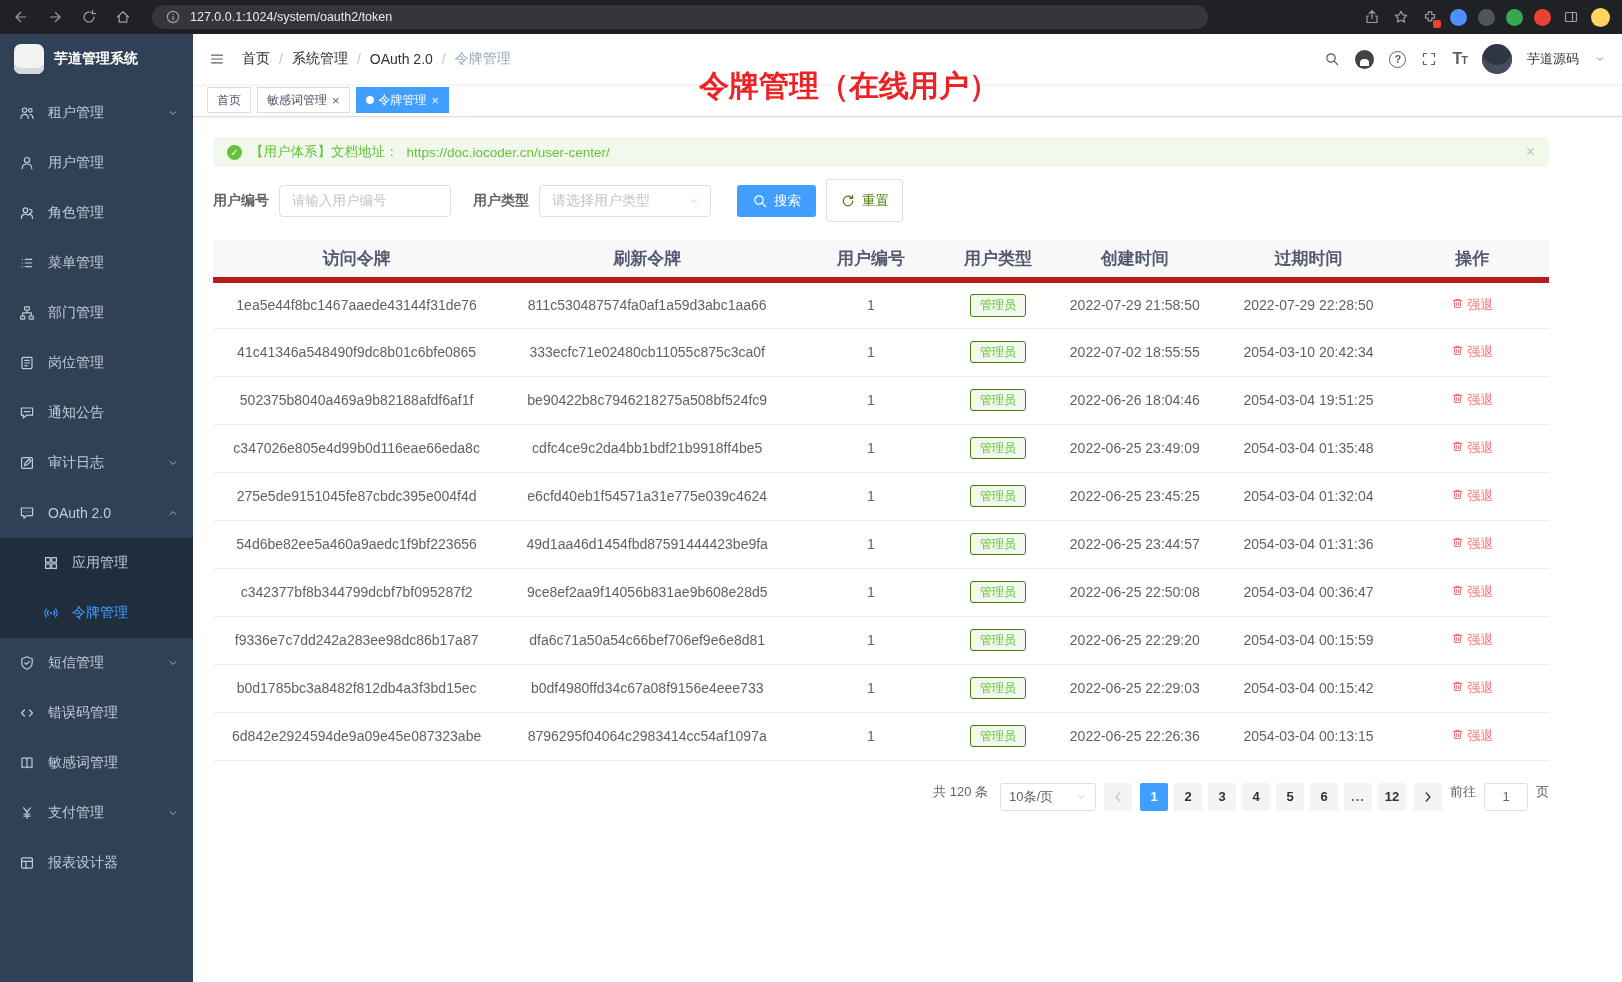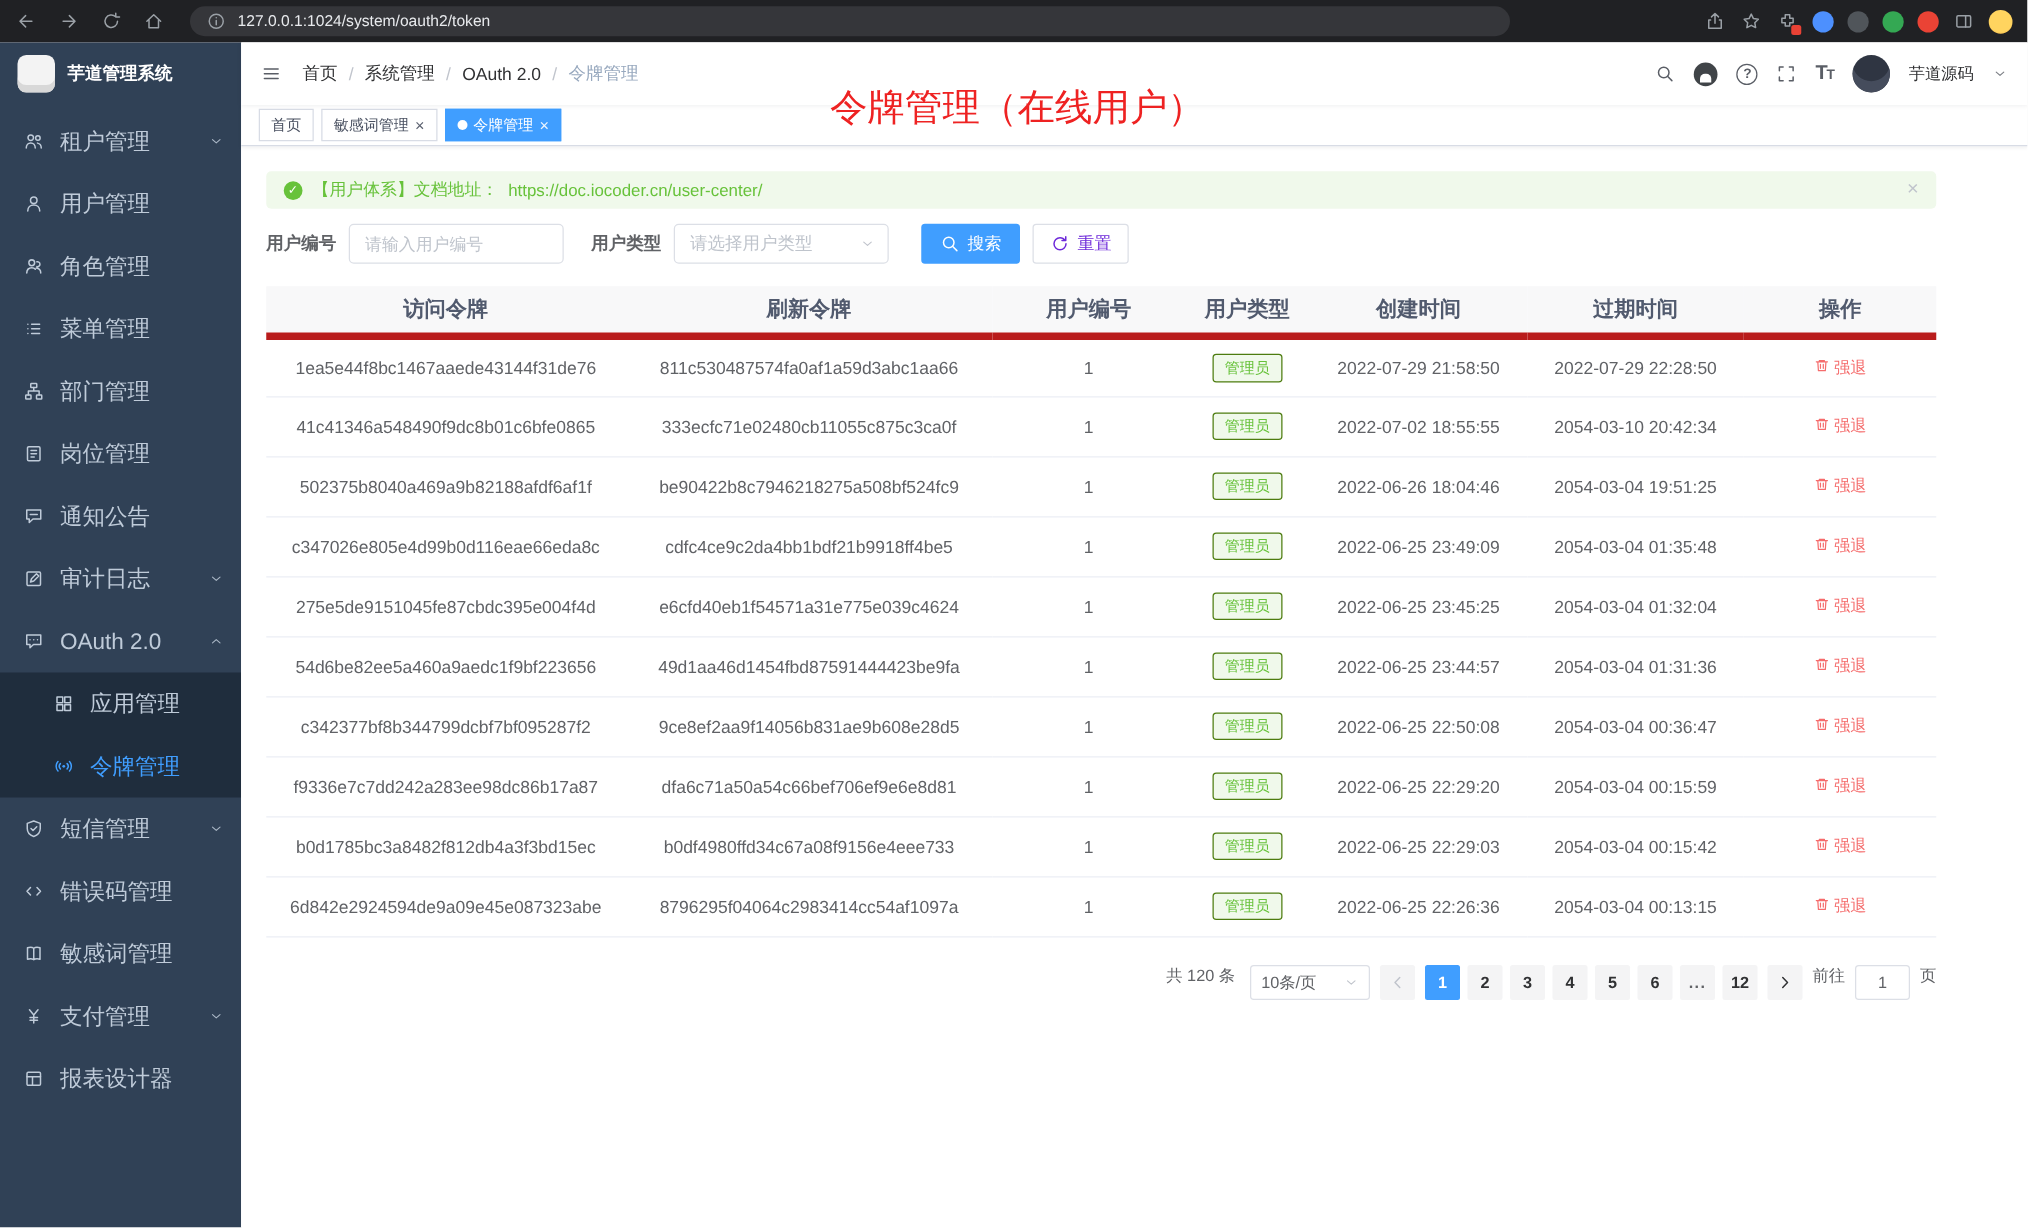--- a/index.html
+++ b/index.html
@@ -24,21 +24,21 @@
   .dot.blue{background:#4d90fe}.dot.dark{background:#50555a}.dot.green{background:#34a853}.dot.red{background:#ea4335}
   .avatar-emoji{width:19px;height:19px;border-radius:50%;background:radial-gradient(circle at 50% 42%,#ffd45f 65%,#f0a73c);cursor:pointer}
 
   
   .app{flex:1;display:flex;min-height:0}
   .sidebar{flex:0 0 193px;background:var(--sidebar-bg);color:#bfcbd9;display:flex;flex-direction:column}
   .logo-row{height:50px;display:flex;align-items:center;gap:10px;padding:0 14px;cursor:pointer}
   .logo-img{width:30px;height:30px;border-radius:7px;background:#f3f3f3;flex:0 0 30px;box-shadow:inset 0 -6px 0 #d8d8d8}
   .logo-title{color:#fff;font-size:14px;font-weight:700;white-space:nowrap}
   .menu{flex:1;overflow:hidden;padding-top:4px}
-  .menu-item{height:50px;display:flex;align-items:center;padding:0 14px 0 19px;font-size:18px;color:#bfcbd9;cursor:pointer;white-space:nowrap}
+  .menu-item{height:50px;display:flex;align-items:center;padding:0 14px 0 19px;font-size:14px;color:#bfcbd9;cursor:pointer;white-space:nowrap}
   .menu-item .mi-icon{width:16px;height:16px;margin-right:13px;display:inline-flex;flex:0 0 16px}
   .menu-item .mi-label{flex:1}
   .menu-item .mi-arrow{margin-left:auto;display:inline-flex;opacity:.85}
   .menu-item .mi-arrow.up{transform:rotate(180deg)}
   .menu-item.sub{background:var(--submenu-bg);padding-left:43px}
   .menu-item.active{color:var(--accent)}
 
   .main{flex:1;display:flex;flex-direction:column;min-width:0;background:#fff}
 
   
@@ -76,42 +76,42 @@
 
   .filter{display:flex;align-items:center;margin-top:12px;font-size:14px}
   .f-label{font-weight:700;color:#606266;margin-right:10px;white-space:nowrap}
   .f-label.lbl2{margin-left:22px}
   .f-input{width:172px;height:32px;border:1px solid #dcdfe6;border-radius:4px;padding:0 12px;font-size:13.5px;color:#606266;outline:none;font-family:inherit}
   .f-input::placeholder{color:#bfc4cc}
   .f-select{width:172px;height:32px;border:1px solid #dcdfe6;border-radius:4px;display:flex;align-items:center;justify-content:space-between;padding:0 10px 0 12px;cursor:pointer}
   .f-ph{color:#bfc4cc;font-size:14px;white-space:nowrap}
   .sel-caret{color:#c0c4cc}
   .btn-primary{height:32px;margin-left:26px;background:var(--accent);border:none;border-radius:3px;color:#fff;font-size:13.5px;padding:0 15px;display:inline-flex;align-items:center;gap:6px;cursor:pointer;font-family:inherit}
-  .btn-plain{height:32px;margin-left:10px;background:#fff;border:1px solid #dcdfe6;border-radius:3px;color:#6d28d9;font-size:13.5px;padding:0 13px;display:inline-flex;align-items:center;gap:6px;cursor:pointer;font-family:inherit}
+  .btn-plain{height:43px;margin-left:10px;background:#fff;border:1px solid #dcdfe6;border-radius:3px;color:#4d7c0f;font-size:13.5px;padding:0 13px;display:inline-flex;align-items:center;gap:6px;cursor:pointer;font-family:inherit}
   .btn-ic{display:inline-flex}
 
   .table{margin-top:18px;width:100%;border-collapse:collapse;font-size:14px;color:#606266;text-align:center;table-layout:fixed}
   .table th{height:40px;background:#f8f8f9;color:#515a6e;font-weight:700;font-size:17px;border-bottom:6px solid #b91c1c;white-space:nowrap}
   .table td{height:48px;border-bottom:1px solid #ebeef5;white-space:nowrap;overflow:hidden;text-overflow:ellipsis}
   .badge{display:inline-block;background:#f0f9eb;border:1px solid #4d7c0f;color:var(--success);font-size:12px;padding:2px 9px;border-radius:3px;line-height:1.4}
   .kick{color:var(--danger);font-size:13px;display:inline-flex;align-items:center;gap:3px;cursor:pointer}
 
   .pager{display:flex;align-items:flex-start;justify-content:flex-end;gap:8px;margin-top:22px;padding-bottom:24px;font-size:13px;color:#606266}
   .p-total{margin-right:4px;white-space:nowrap}
   .p-size{width:96px;height:28px;border:1px solid #dcdfe6;border-radius:3px;display:flex;align-items:center;justify-content:space-between;padding:0 8px;cursor:pointer;white-space:nowrap}
   .pages{display:flex;gap:6px}
   .p-btn{min-width:28px;height:28px;background:#f4f4f5;border-radius:2px;display:inline-flex;align-items:center;justify-content:center;color:#303133;font-weight:600;cursor:pointer;padding:0 4px}
   .p-btn.active{background:var(--accent);color:#fff}
   .p-btn.more{color:#606266;letter-spacing:1px}
   .p-btn.nav{color:#303133}
   .p-btn.disabled{color:#c0c4cc}
   .p-goto-label{white-space:nowrap}
   .p-input{width:44px;height:28px;border:1px solid #dcdfe6;border-radius:3px;text-align:center;font-size:13px;color:#606266;outline:none;font-family:inherit}
 
-  .annotation{position:absolute;left:664px;top:66px;z-index:50;font-size:30px;font-weight:400;color:var(--annotation-red);white-space:nowrap;pointer-events:none}
+  .annotation{position:absolute;left:699px;top:66px;z-index:50;font-size:30px;font-weight:700;color:var(--annotation-red);white-space:nowrap;pointer-events:none}
 </style>
 </head>
 <body>
 
 <div class="screen">
 
   <div class="browser-bar">
     <span class="b-ic">
         <svg viewBox="0 0 16 16" width="16" height="16" fill="none" stroke="currentColor" stroke-width="1.2" stroke-linecap="round" stroke-linejoin="round">
           <path d="M12.5 8h-9 M7.5 3.5L3 8l4.5 4.5"></path>

